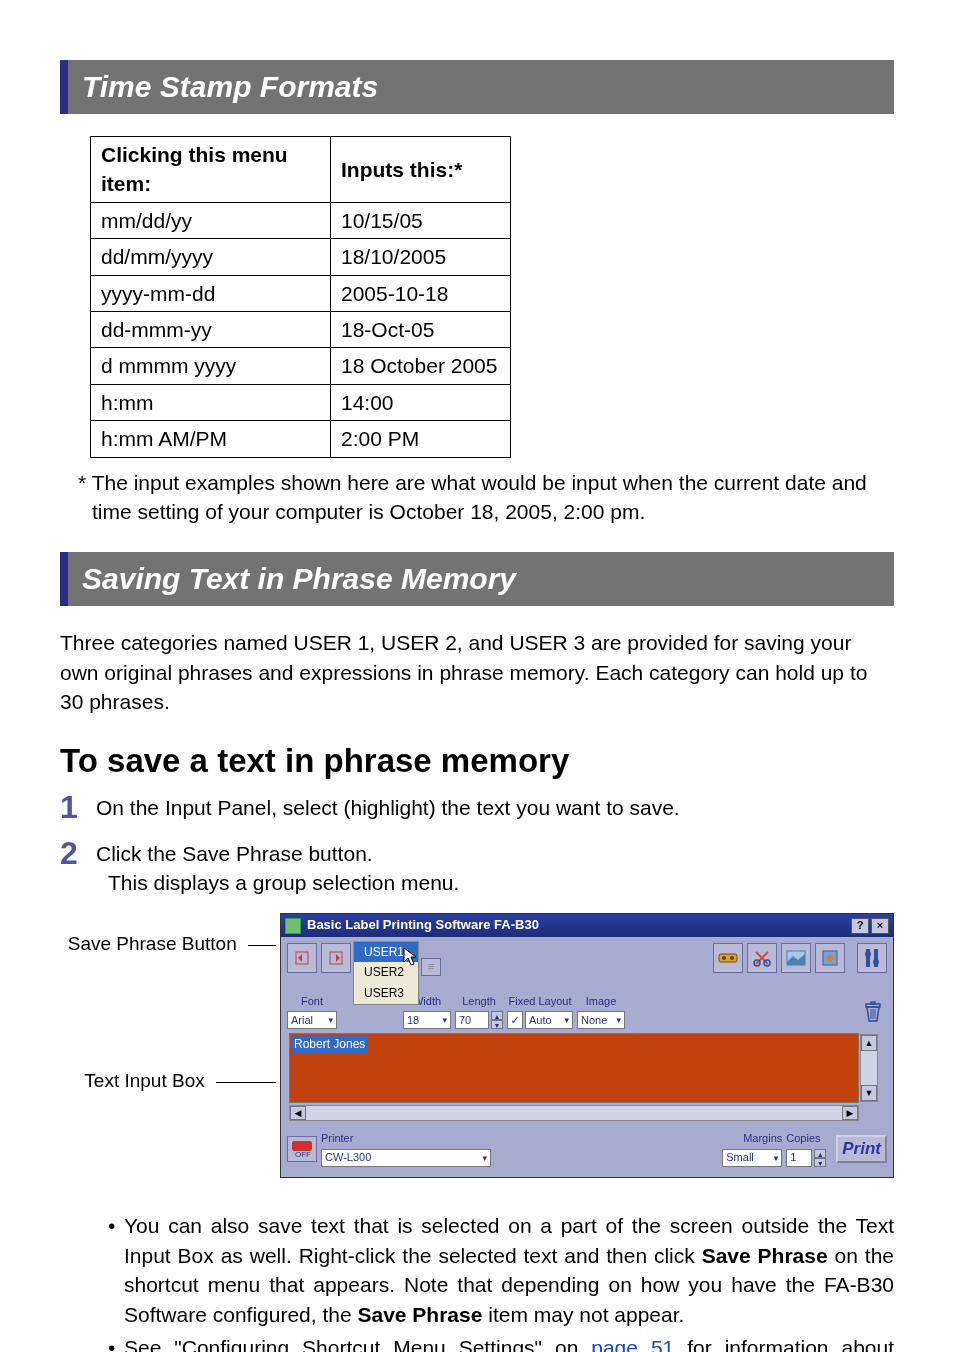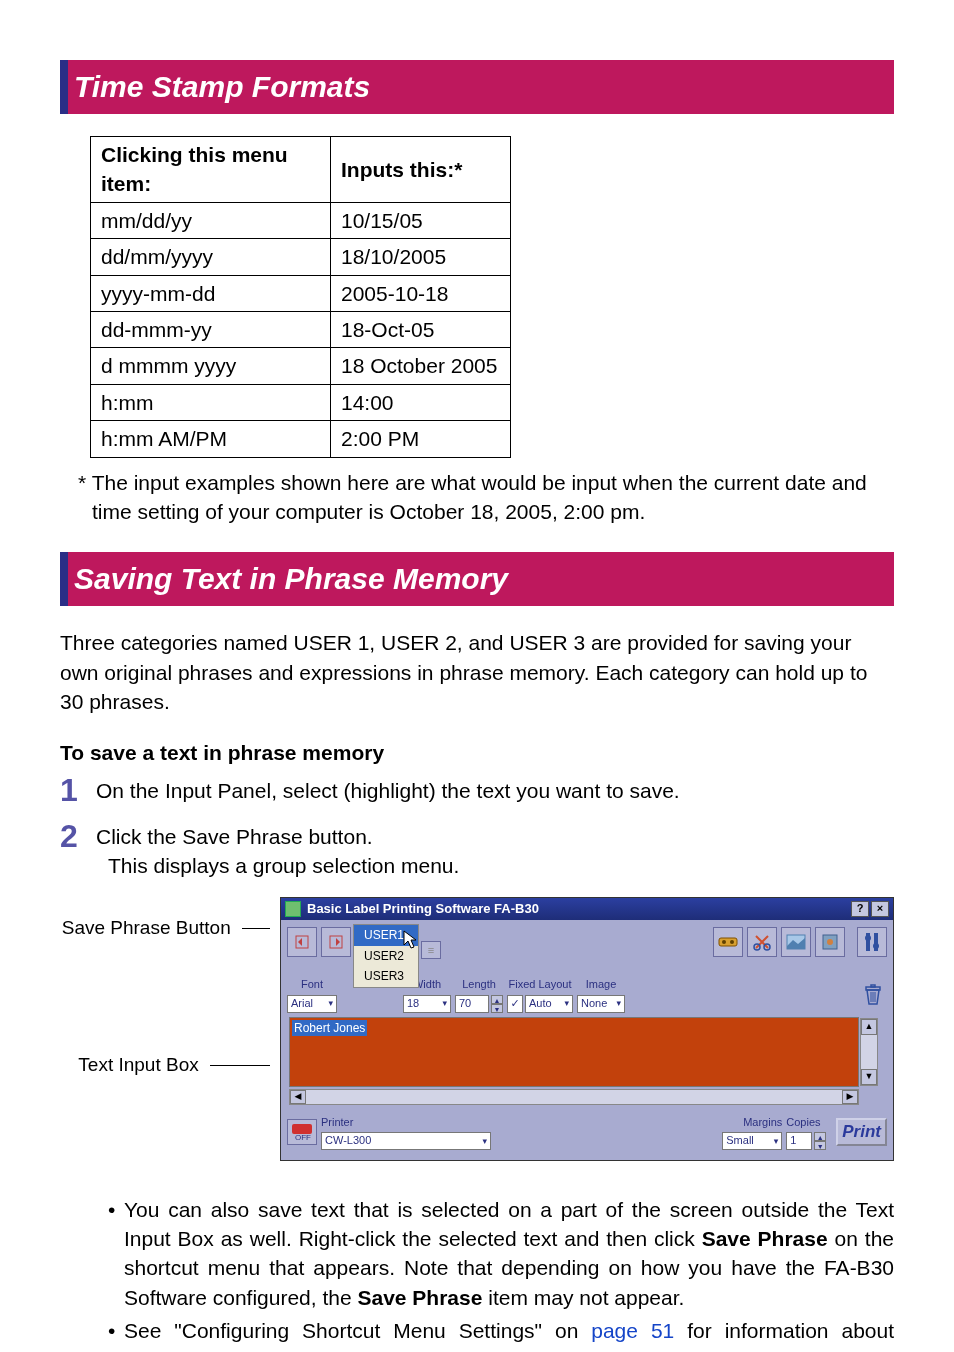--- a/index.html
+++ b/index.html
@@ -7,27 +7,27 @@
     font-family: Arial, Helvetica, sans-serif;
     width: 954px;
     margin: 0 auto;
     background: #fff;
     color: #000;
     padding: 60px 60px 40px 60px;
     font-size: 21px;
     line-height: 1.4;
   }
   .section-header {
-    background: #be185d;
+    background: #737373;
     border-left: 8px solid #2b2e86;
     color: #fff;
     font-weight: bold;
     font-style: italic;
     font-size: 30px;
-    padding: 6px 6px;
+    padding: 6px 14px;
     margin: 0 0 22px 0;
   }
   table.formats {
     border-collapse: collapse;
     margin: 0 0 10px 30px;
     font-size: 21px;
   }
   table.formats th, table.formats td {
     border: 1px solid #000;
     padding: 3px 12px 3px 10px;
@@ -36,21 +36,21 @@
   }
   table.formats th { font-weight: bold; }
   .footnote {
     font-size: 21px;
     margin: 6px 0 26px 18px;
     text-indent: -14px;
     padding-left: 14px;
   }
   .intro { margin: 0 0 22px 0; }
   h3.subhead {
-    font-size: 21px;
+    font-size: 33px;
     font-weight: bold;
     margin: 18px 0 8px 0;
   }
   ol.steps {
     list-style: none;
     padding: 0;
     margin: 0 0 14px 0;
   }
   ol.steps > li {
     display: flex;
@@ -76,21 +76,21 @@
   }
   .diagram-labels {
     width: 220px;
     flex-shrink: 0;
     font-size: 19px;
     position: relative;
     height: 280px;
   }
   .lbl {
     position: absolute;
-    right: 10px;
+    right: 4px;
     white-space: nowrap;
     text-align: right;
   }
   .lbl .line {
     display: inline-block;
     border-top: 1px solid #000;
     vertical-align: middle;
     margin-left: 6px;
   }
   .app {

